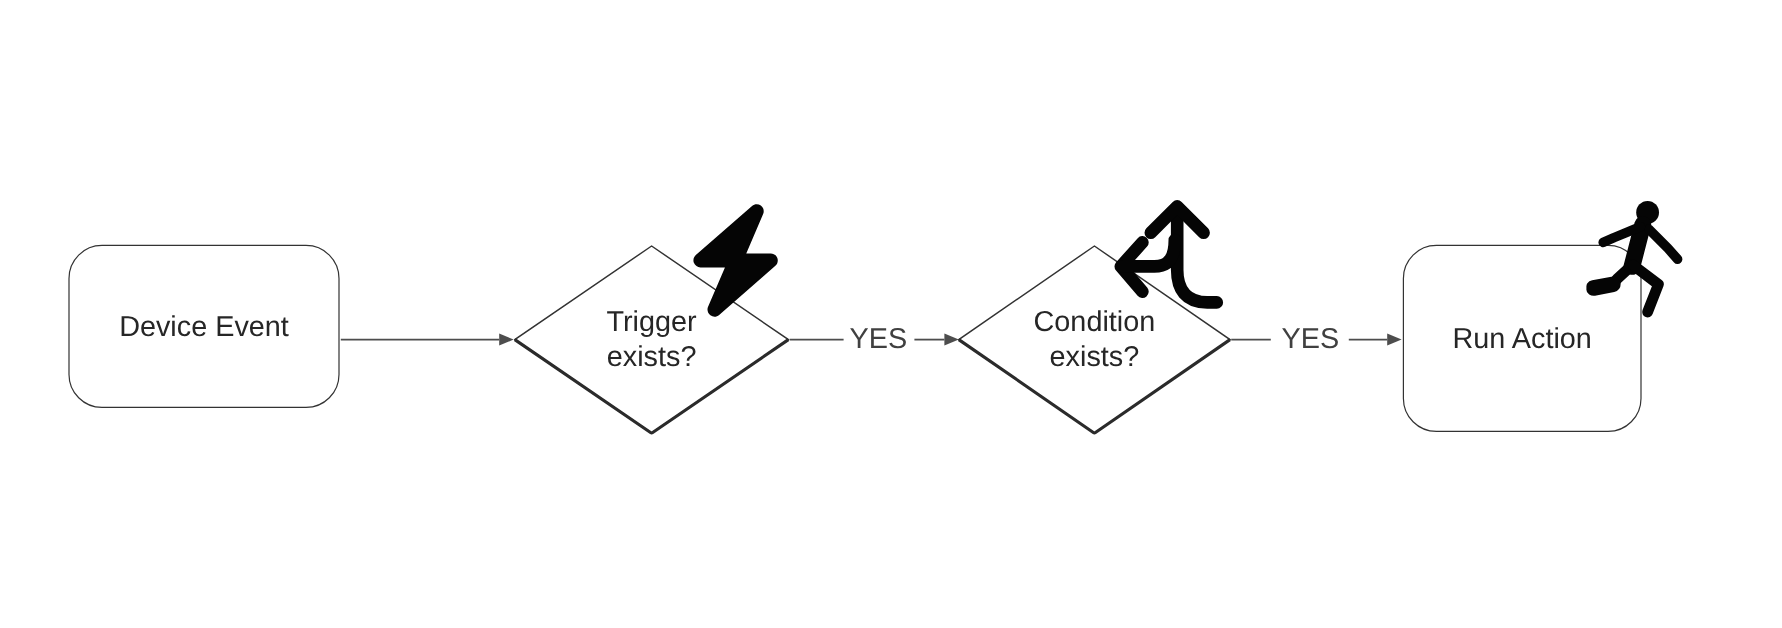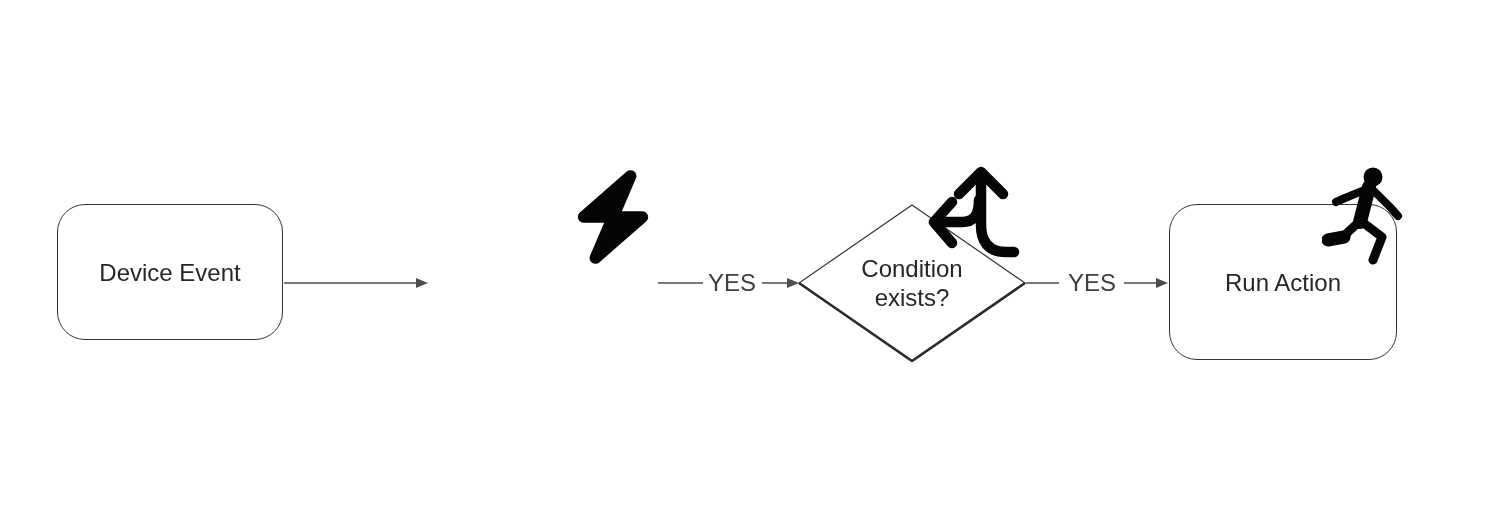--- a/index.html
+++ b/index.html
@@ -55,32 +55,41 @@
 
     <path class="edge-line" d="M1026 283 H1059"></path>
     <path class="edge-line" d="M1124 283 H1156"></path>
     <polygon class="edge-head" points="1168,283 1156,278 1156,288"></polygon>
   </svg>
 
   <div class="proc-node" style="left:57px;top:204px;width:226px;height:136px;">
     <span class="node-label">Device Event</span>
   </div>
 
+  <div class="diamond-wrap" style="left:428px;top:204px;width:230px;height:158px;">
+    <svg class="diamond-shape" width="230" height="158">
+      <polygon class="diamond-poly" points="115,1 229,79 115,157 1,79"></polygon>
+      <path class="diamond-thick" d="M1 79 L115 157 L229 79"></path>
+    </svg>
+    <div class="diamond-label-box">
+      <span class="node-label">Trigger exists?</span>
+    </div>
+  </div>
 
   <div class="diamond-wrap" style="left:798px;top:204px;width:228px;height:158px;">
     <svg class="diamond-shape" width="228" height="158">
       <polygon class="diamond-poly" points="114,1 227,79 114,157 1,79"></polygon>
       <path class="diamond-thick" d="M1 79 L114 157 L227 79"></path>
     </svg>
     <div class="diamond-label-box">
       <span class="node-label">Condition exists?</span>
     </div>
   </div>
 
-  <div class="proc-node" style="left:1169px;top:204px;width:228px;height:156px;">
+  <div class="proc-node" style="left:1169px;top:204px;width:199px;height:156px;">
     <span class="node-label">Run Action</span>
   </div>
 
   <span class="edge-label" style="left:692px;top:268px;">YES</span>
   <span class="edge-label" style="left:1052px;top:268px;">YES</span>
 
   <svg class="icon" style="left:572px;top:166px;" width="82" height="102" viewBox="0 0 448 512">
     <path fill="#050505" d="M349.4 44.6c5.9-13.7 1.5-29.7-10.6-38.5s-28.6-8-39.9 1.8l-256 224c-10 8.8-13.6 22.9-8.9 35.3S50.7 288 64 288H175.5L98.6 467.4c-5.9 13.7-1.5 29.7 10.6 38.5s28.6 8 39.9-1.8l256-224c10-8.8 13.6-22.9 8.9-35.3s-16.6-20.7-29.9-20.7H272.5L349.4 44.6z"></path>
   </svg>
 

